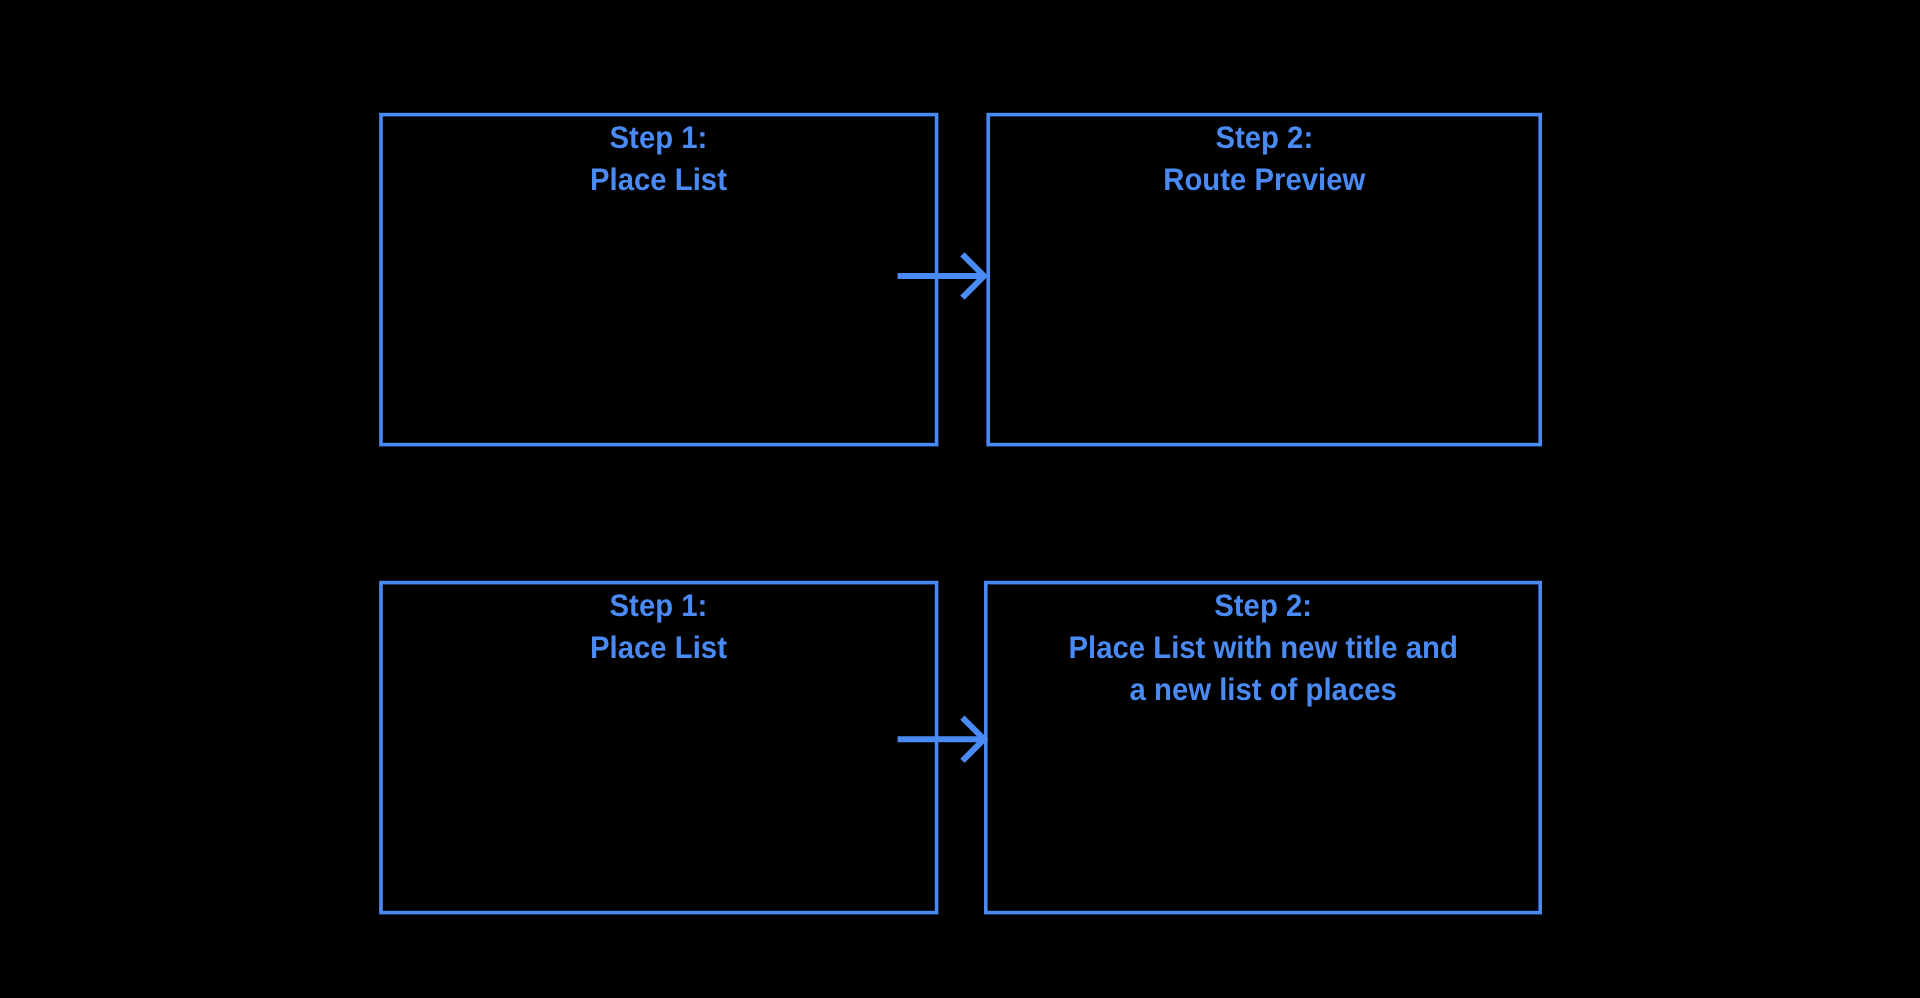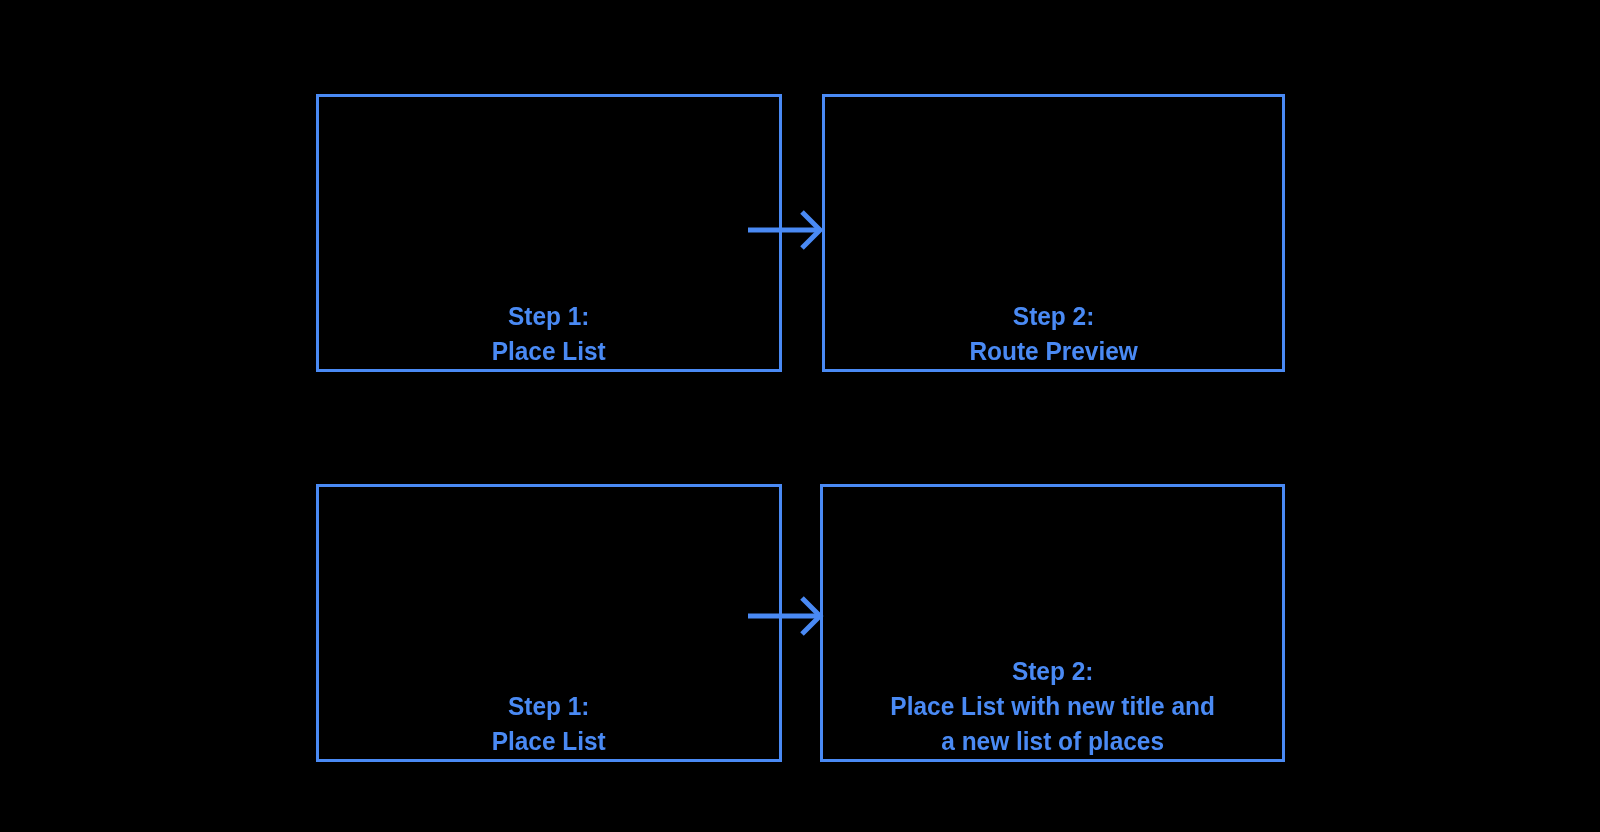--- a/index.html
+++ b/index.html
@@ -17,21 +17,21 @@
     height: 832px;
     background: #000000;
     overflow: hidden;
   }
   .flow-box {
     position: absolute;
     box-sizing: border-box;
     border: 3px solid #4a8af4;
     background: transparent;
     display: flex;
-    align-items: flex-end;
+    align-items: flex-start;
     justify-content: center;
   }
   .box-label {
     color: #4a8af4;
     font-family: "Liberation Sans", "DejaVu Sans", sans-serif;
     font-weight: bold;
     font-size: 26px;
     line-height: 35px;
     text-align: center;
     letter-spacing: 0px;

